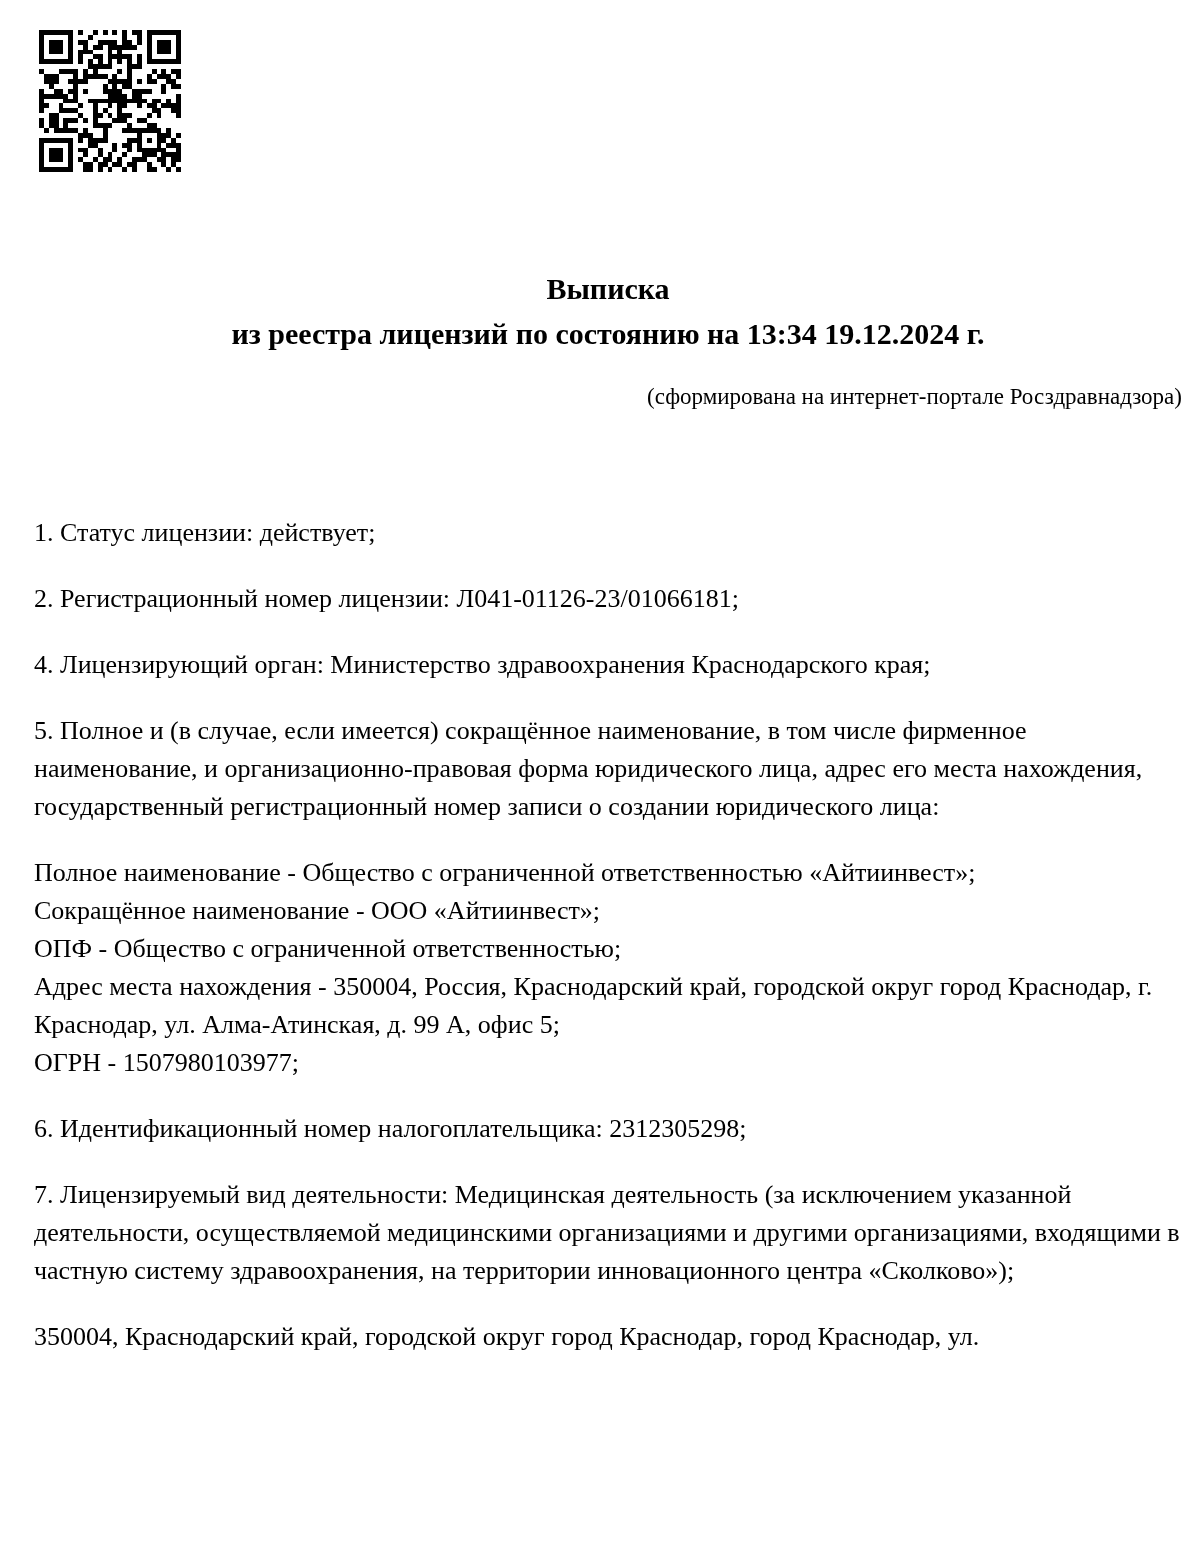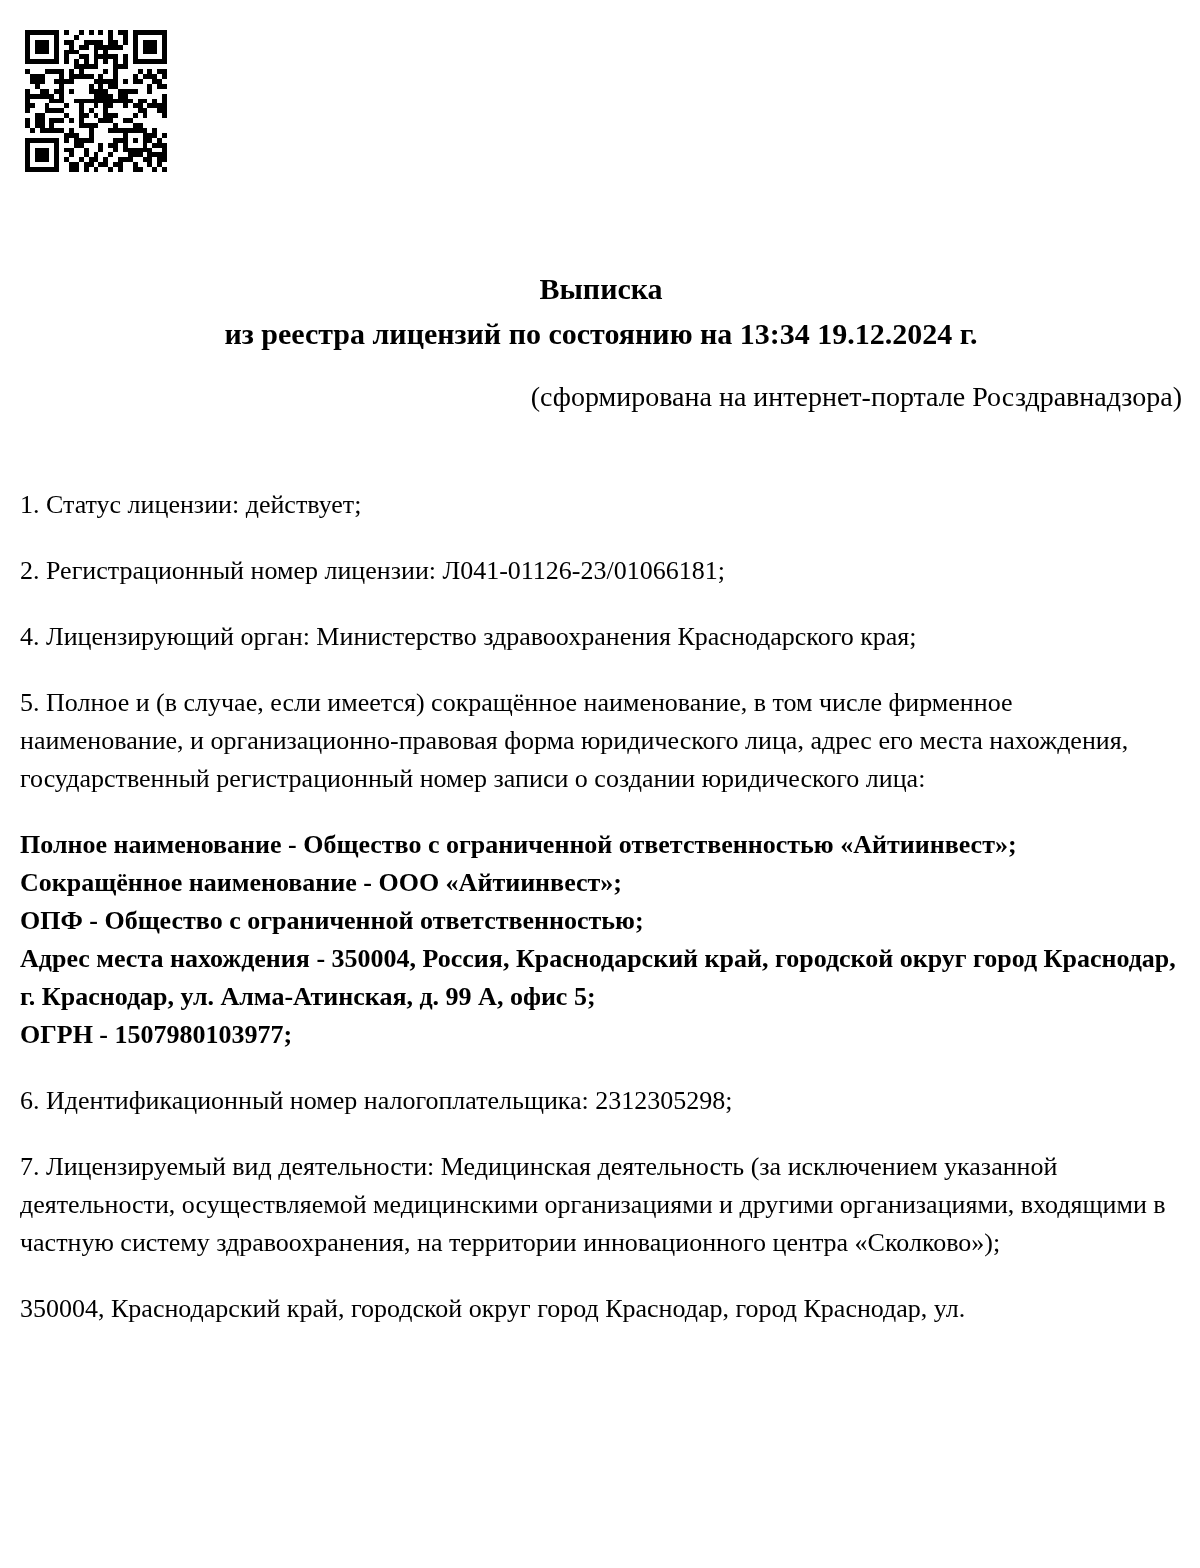--- a/index.html
+++ b/index.html
@@ -9,50 +9,50 @@
     background: #ffffff;
     color: #000000;
     font-family: "Liberation Serif", "DejaVu Serif", serif;
     font-size: 26px;
     overflow: hidden;
   }
   .page {
     box-sizing: border-box;
     width: 1200px;
     height: 1112px;
-    padding: 30px 18px 0 20px;
+    padding: 30px 18px 0 34px;
   }
   .qr {
     display: block;
     width: 142px;
     height: 142px;
     margin-left: 5px;
     shape-rendering: crispEdges;
   }
   .title {
     margin-top: 94px;
     font-size: 30px;
     font-weight: bold;
     line-height: 45px;
     text-align: center;
   }
   .subtitle {
     margin-top: 24px;
-    font-size: 28px;
+    font-size: 23px;
     line-height: 34px;
     text-align: right;
   }
   .content {
-    margin-top: 72px;
+    margin-top: 100px;
     line-height: 38px;
   }
   .content p, .content .block {
     margin: 0 0 28px 0;
   }
-  .block div { margin: 0; font-weight: bold; }
+  .block div { margin: 0; }
 </style>
 </head>
 <body>
 
 <div class="page">
 
   <svg class="qr" viewBox="0 0 29 29" xmlns="http://www.w3.org/2000/svg" aria-hidden="true">
       <rect x="0" y="0" width="1" height="1" fill="#000000"></rect>
       <rect x="1" y="0" width="1" height="1" fill="#000000"></rect>
       <rect x="2" y="0" width="1" height="1" fill="#000000"></rect>

